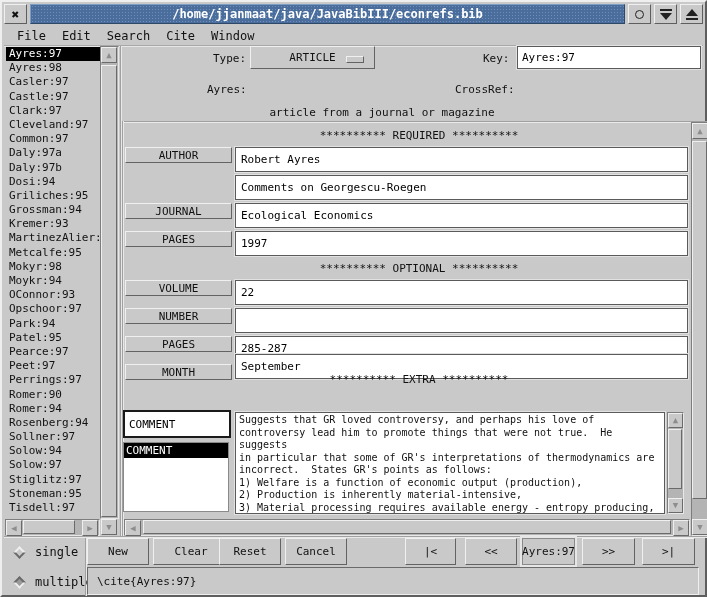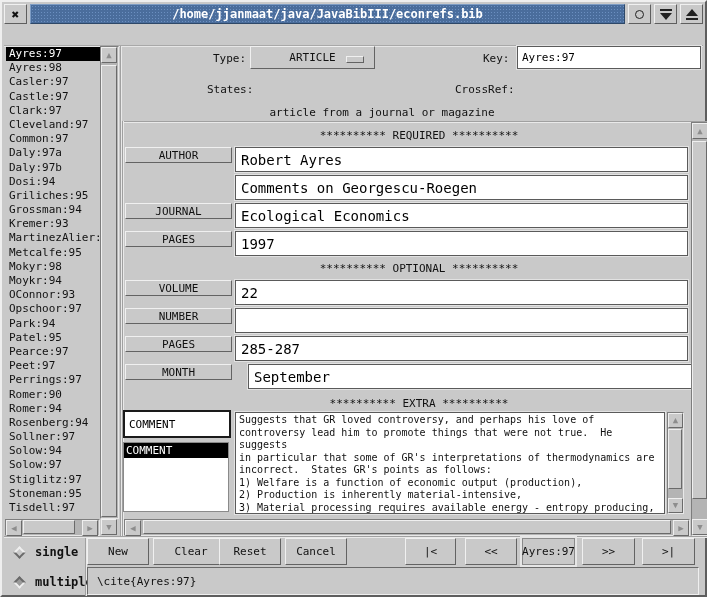--- a/index.html
+++ b/index.html
@@ -60,36 +60,36 @@
   
   .lab { position:absolute; font-size:11px; white-space:nowrap; }
   .optmenu { position:absolute; left:248px; top:44px; width:125px; height:23px; display:flex; align-items:center; justify-content:center; font-size:11px; cursor:default; }
   .optmenu .indicator { position:absolute; right:10px; top:9px; width:18px; height:7px; }
   .keyfield { position:absolute; left:515px; top:44px; width:184px; height:23px; font-family:inherit; font-size:11px; padding-left:4px; }
   .descr { position:absolute; left:160px; top:104px; width:440px; text-align:center; font-size:11px; }
 
   
   .sec-header { position:absolute; left:122px; width:566px; text-align:center; font-size:11px; white-space:pre;margin-left:12px; }
   .lblbtn { position:absolute; left:123px; width:107px; height:16px; display:flex; align-items:center; justify-content:center; font-size:11px; cursor:default; }
-  .fld { position:absolute; left:233px; width:453px; height:25px; font-family:inherit; font-size:14px; padding-left:5px; }
+  .fld { position:absolute; left:233px; width:453px; height:25px; font-family:inherit; font-size:11px; padding-left:5px; }
 
   
   .extra-keyinput { position:absolute; left:121px; top:408px; width:108px; height:28px; background:#fff; border:2px solid #1a1a1a; font-family:inherit; font-size:11px; padding-left:4px; }
   .extra-list { position:absolute; left:121px; top:440px; width:106px; height:70px; background:#fff; border:1px solid #8a8a8a; }
   .extra-list .item { height:15px; line-height:15px; padding-left:2px; background:#000; color:#fff; font-size:11px; cursor:default; }
   .comment-area {
     position:absolute; left:233px; top:410px; width:430px; height:102px;
     background:#fff; border:1px solid #5a5a5a; box-shadow:0 0 0 1px #e2e2e2;
     font-size:10px; line-height:12.55px; white-space:pre-wrap; padding:1px 3px; overflow:hidden; cursor:text;
   }
 
   
   .btn { position:absolute; height:27px; display:flex; align-items:center; justify-content:center; font-size:11px; cursor:default; }
   .nav-current { position:absolute; height:27px; display:flex; align-items:center; justify-content:center; font-size:11px; background:#c9c9c9; border:1px solid #8a8a8a; box-shadow:0 0 0 2px #e6e6e6; }
-  .radio-label { position:absolute; font-size:12px;font-weight:bold; }
+  .radio-label { position:absolute; font-size:12px; }
   .diamond { position:absolute; width:9px; height:9px; transform:rotate(45deg); }
   .diamond.off { background:#c9c9c9; border:2px solid; border-color:#efefef #6a6a6a #6a6a6a #efefef; }
   .diamond.on  { background:#9b9b9b; border:2px solid; border-color:#6a6a6a #efefef #efefef #6a6a6a; }
   .cite-field { position:absolute; left:85px; top:565px; width:612px; height:28px; display:flex; align-items:center; padding-left:9px; font-size:11px; background:#c9c9c9; border:1px solid; border-color:#6a6a6a #efefef #efefef #6a6a6a; cursor:text; }
 </style>
 </head>
 <body>
 
 <div class="window">
 
@@ -110,20 +110,27 @@
         </span>
     </div>
     <div class="tb-btn">
       <span class="stack">
           <span class="tri-up"></span>
           <span class="bar-h"></span>
         </span>
     </div>
   </div>
 
+  <div class="menubar">
+    <span>File</span>
+    <span>Edit</span>
+    <span>Search</span>
+    <span>Cite</span>
+    <span>Window</span>
+  </div>
   <div class="menu-sep"></div>
 
   <div id="ref-list">
       <div class="ref-item selected">Ayres:97</div>
       <div class="ref-item">Ayres:98</div>
       <div class="ref-item">Casler:97</div>
       <div class="ref-item">Castle:97</div>
       <div class="ref-item">Clark:97</div>
       <div class="ref-item">Cleveland:97</div>
       <div class="ref-item">Common:97</div>
@@ -168,21 +175,21 @@
   <div class="vline" style="left:118px; top:44px; height:490px;"></div>
 
   <span class="lab" style="left:211px; top:50px;">Type:</span>
   <div class="optmenu raised">
     <span>ARTICLE</span>
     <span class="indicator raised"></span>
   </div>
   <span class="lab" style="left:481px; top:50px;">Key:</span>
   <input class="keyfield whitefield" value="Ayres:97" style="">
 
-  <span class="lab" style="left:205px; top:81px;">States:</span>
+  <span class="lab" style="left:205px; top:81px;">Ayres:</span>
   <span class="lab" style="left:453px; top:81px;">CrossRef:</span>
   <div class="descr">article from a journal or magazine</div>
 
   <div class="hline" style="left:120px; top:119px; width:587px;"></div>
   <div class="vline" style="left:120px; top:119px; height:415px;"></div>
 
   <div class="sec-header" style="top:127px;">********** REQUIRED **********</div>
   <div class="lblbtn raised" style="top:145px;">AUTHOR</div>
   <input class="fld whitefield" style="top: 145px;" value="Robert Ayres">
   <input class="fld whitefield" style="top: 173px;" value="Comments on Georgescu-Roegen">
@@ -192,23 +199,23 @@
   <input class="fld whitefield" style="top: 229px;" value="1997">
 
   <div class="sec-header" style="top:260px;">********** OPTIONAL **********</div>
   <div class="lblbtn raised" style="top:278px;">VOLUME</div>
   <input class="fld whitefield" style="top: 278px;" value="22">
   <div class="lblbtn raised" style="top:306px;">NUMBER</div>
   <input class="fld whitefield" style="top: 306px;" value="">
   <div class="lblbtn raised" style="top:334px;">PAGES</div>
   <input class="fld whitefield" style="top: 334px;" value="285-287">
   <div class="lblbtn raised" style="top:362px;">MONTH</div>
-  <input class="fld whitefield" style="top: 362px; margin-left: 13px;" value="September">
-
-  <div class="sec-header" style="top:395px;">********** EXTRA **********</div>
+  <input class="fld whitefield" style="top: 352px;" value="September">
+
+  <div class="sec-header" style="top:371px;">********** EXTRA **********</div>
   <input class="extra-keyinput" value="COMMENT" style="">
   <div class="extra-list">
     <div class="item">COMMENT</div>
   </div>
   <div class="comment-area">Suggests that GR loved controversy, and perhaps his love of
 controversy lead him to promote things that were not true.  He suggests
 in particular that some of GR's interpretations of thermodynamics are
 incorrect.  States GR's points as follows:
 1) Welfare is a function of economic output (production),
 2) Production is inherently material-intensive,

